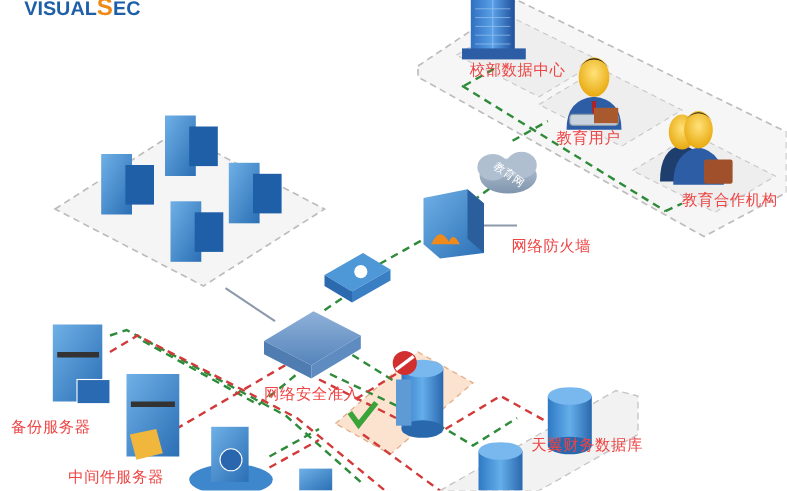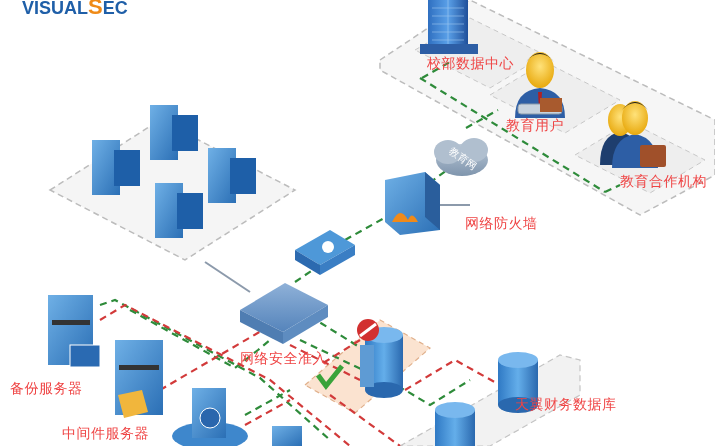--- a/index.html
+++ b/index.html
@@ -207,14 +207,14 @@
   </div>
 
   <span class="lbl" style="left:427px;top:55px;">校部数据中心</span>
   <span class="lbl" style="left:506px;top:117px;">教育用户</span>
   <span class="lbl" style="left:588px;top:173px;margin-left:32px;">教育合作机构</span>
   <span class="lbl" style="left:447px;top:152px;font-size:10px;color:#fff;transform:rotate(35deg);">教育网</span>
   <span class="lbl" style="left:465px;top:215px;">网络防火墙</span>
   <span class="lbl" style="left:240px;top:350px;">网络安全准入</span>
   <span class="lbl" style="left:10px;top:380px;">备份服务器</span>
   <span class="lbl" style="left:62px;top:425px;">中间件服务器</span>
-  <span class="lbl" style="left:483px;top:396px;margin-left:32px;">天翼财务数据库</span>
+  <span class="lbl" style="left:483px;top:396px;">天翼财务数据库</span>
 </div>
 
 </body></html>

